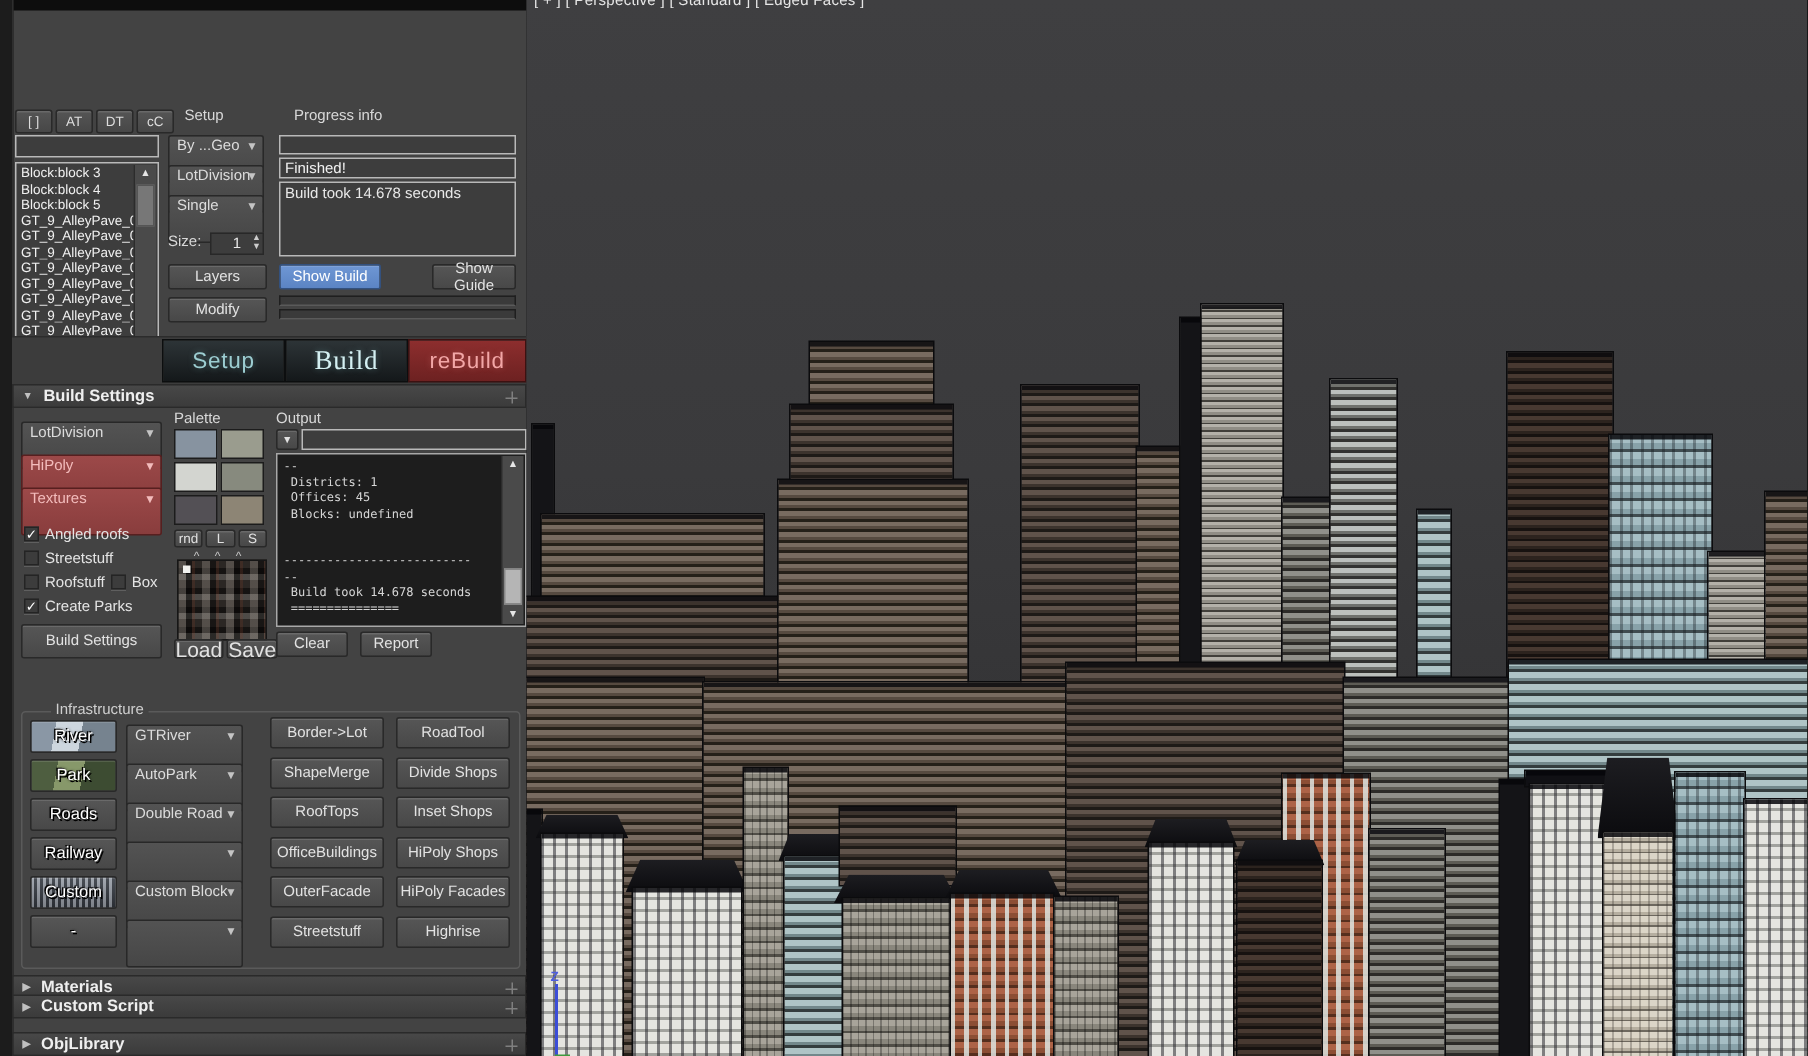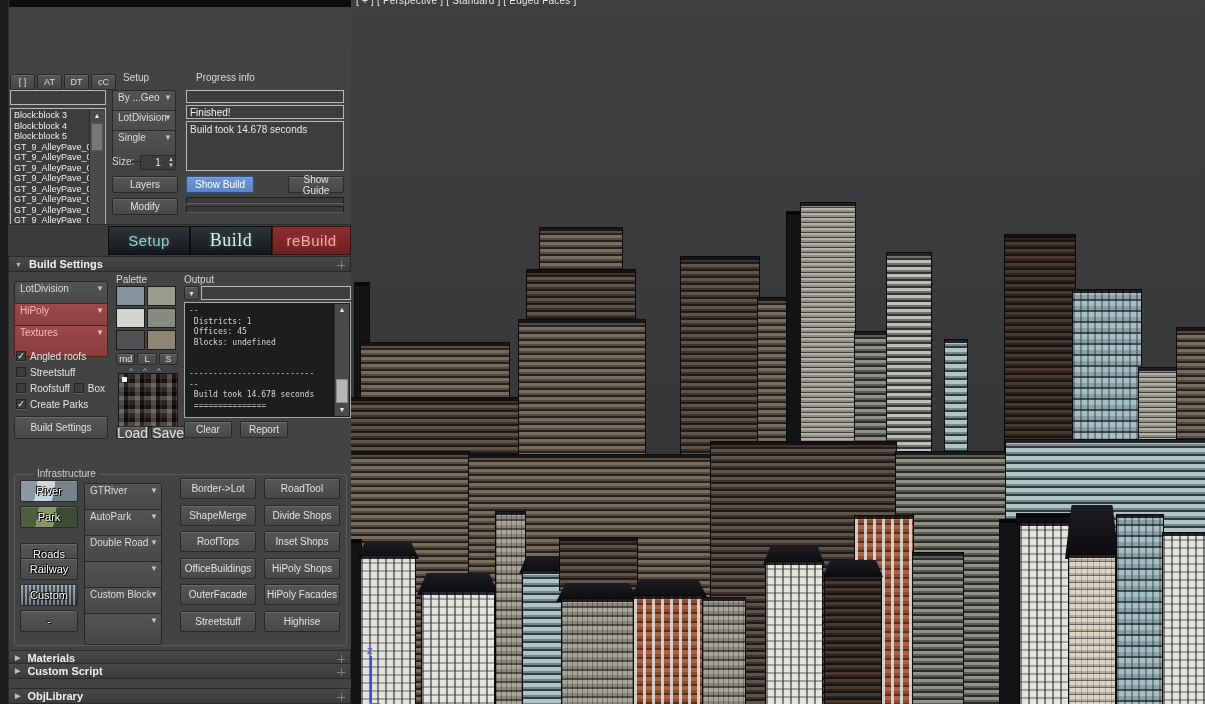--- a/index.html
+++ b/index.html
@@ -303,21 +303,21 @@
 
 
   <div id="infra-body">
     <span id="infra-grouplabel">Infrastructure</span>
     <div id="infra-box"></div>
     <div id="infra-rows">
         <div class="btn infra-row-btn thumb-river" style="top: 14px;">River</div>
         <div class="dd infra-row-dd" style="top: 17px;">GTRiver<span class="dd-arrow">▼</span></div>
         <div class="btn infra-row-btn thumb-park" style="top: 40px;">Park</div>
         <div class="dd infra-row-dd" style="top: 43px;">AutoPark<span class="dd-arrow">▼</span></div>
-        <div class="btn infra-row-btn " style="top: 66px; margin-top: 11px;">Roads</div>
+        <div class="btn infra-row-btn " style="top: 66px;">Roads</div>
         <div class="dd infra-row-dd" style="top: 69px;">Double Road<span class="dd-arrow">▼</span></div>
         <div class="btn infra-row-btn " style="top: 92px;">Railway</div>
         <div class="dd infra-row-dd" style="top: 95px;">
           <span class="dd-arrow">▼</span>
         </div>
         <div class="btn infra-row-btn thumb-custom" style="top: 118px;">Custom</div>
         <div class="dd infra-row-dd" style="top: 121px;">Custom Block<span class="dd-arrow">▼</span></div>
         <div class="btn infra-row-btn " style="top: 144px;">-</div>
         <div class="dd infra-row-dd" style="top: 147px;">
           <span class="dd-arrow">▼</span>

